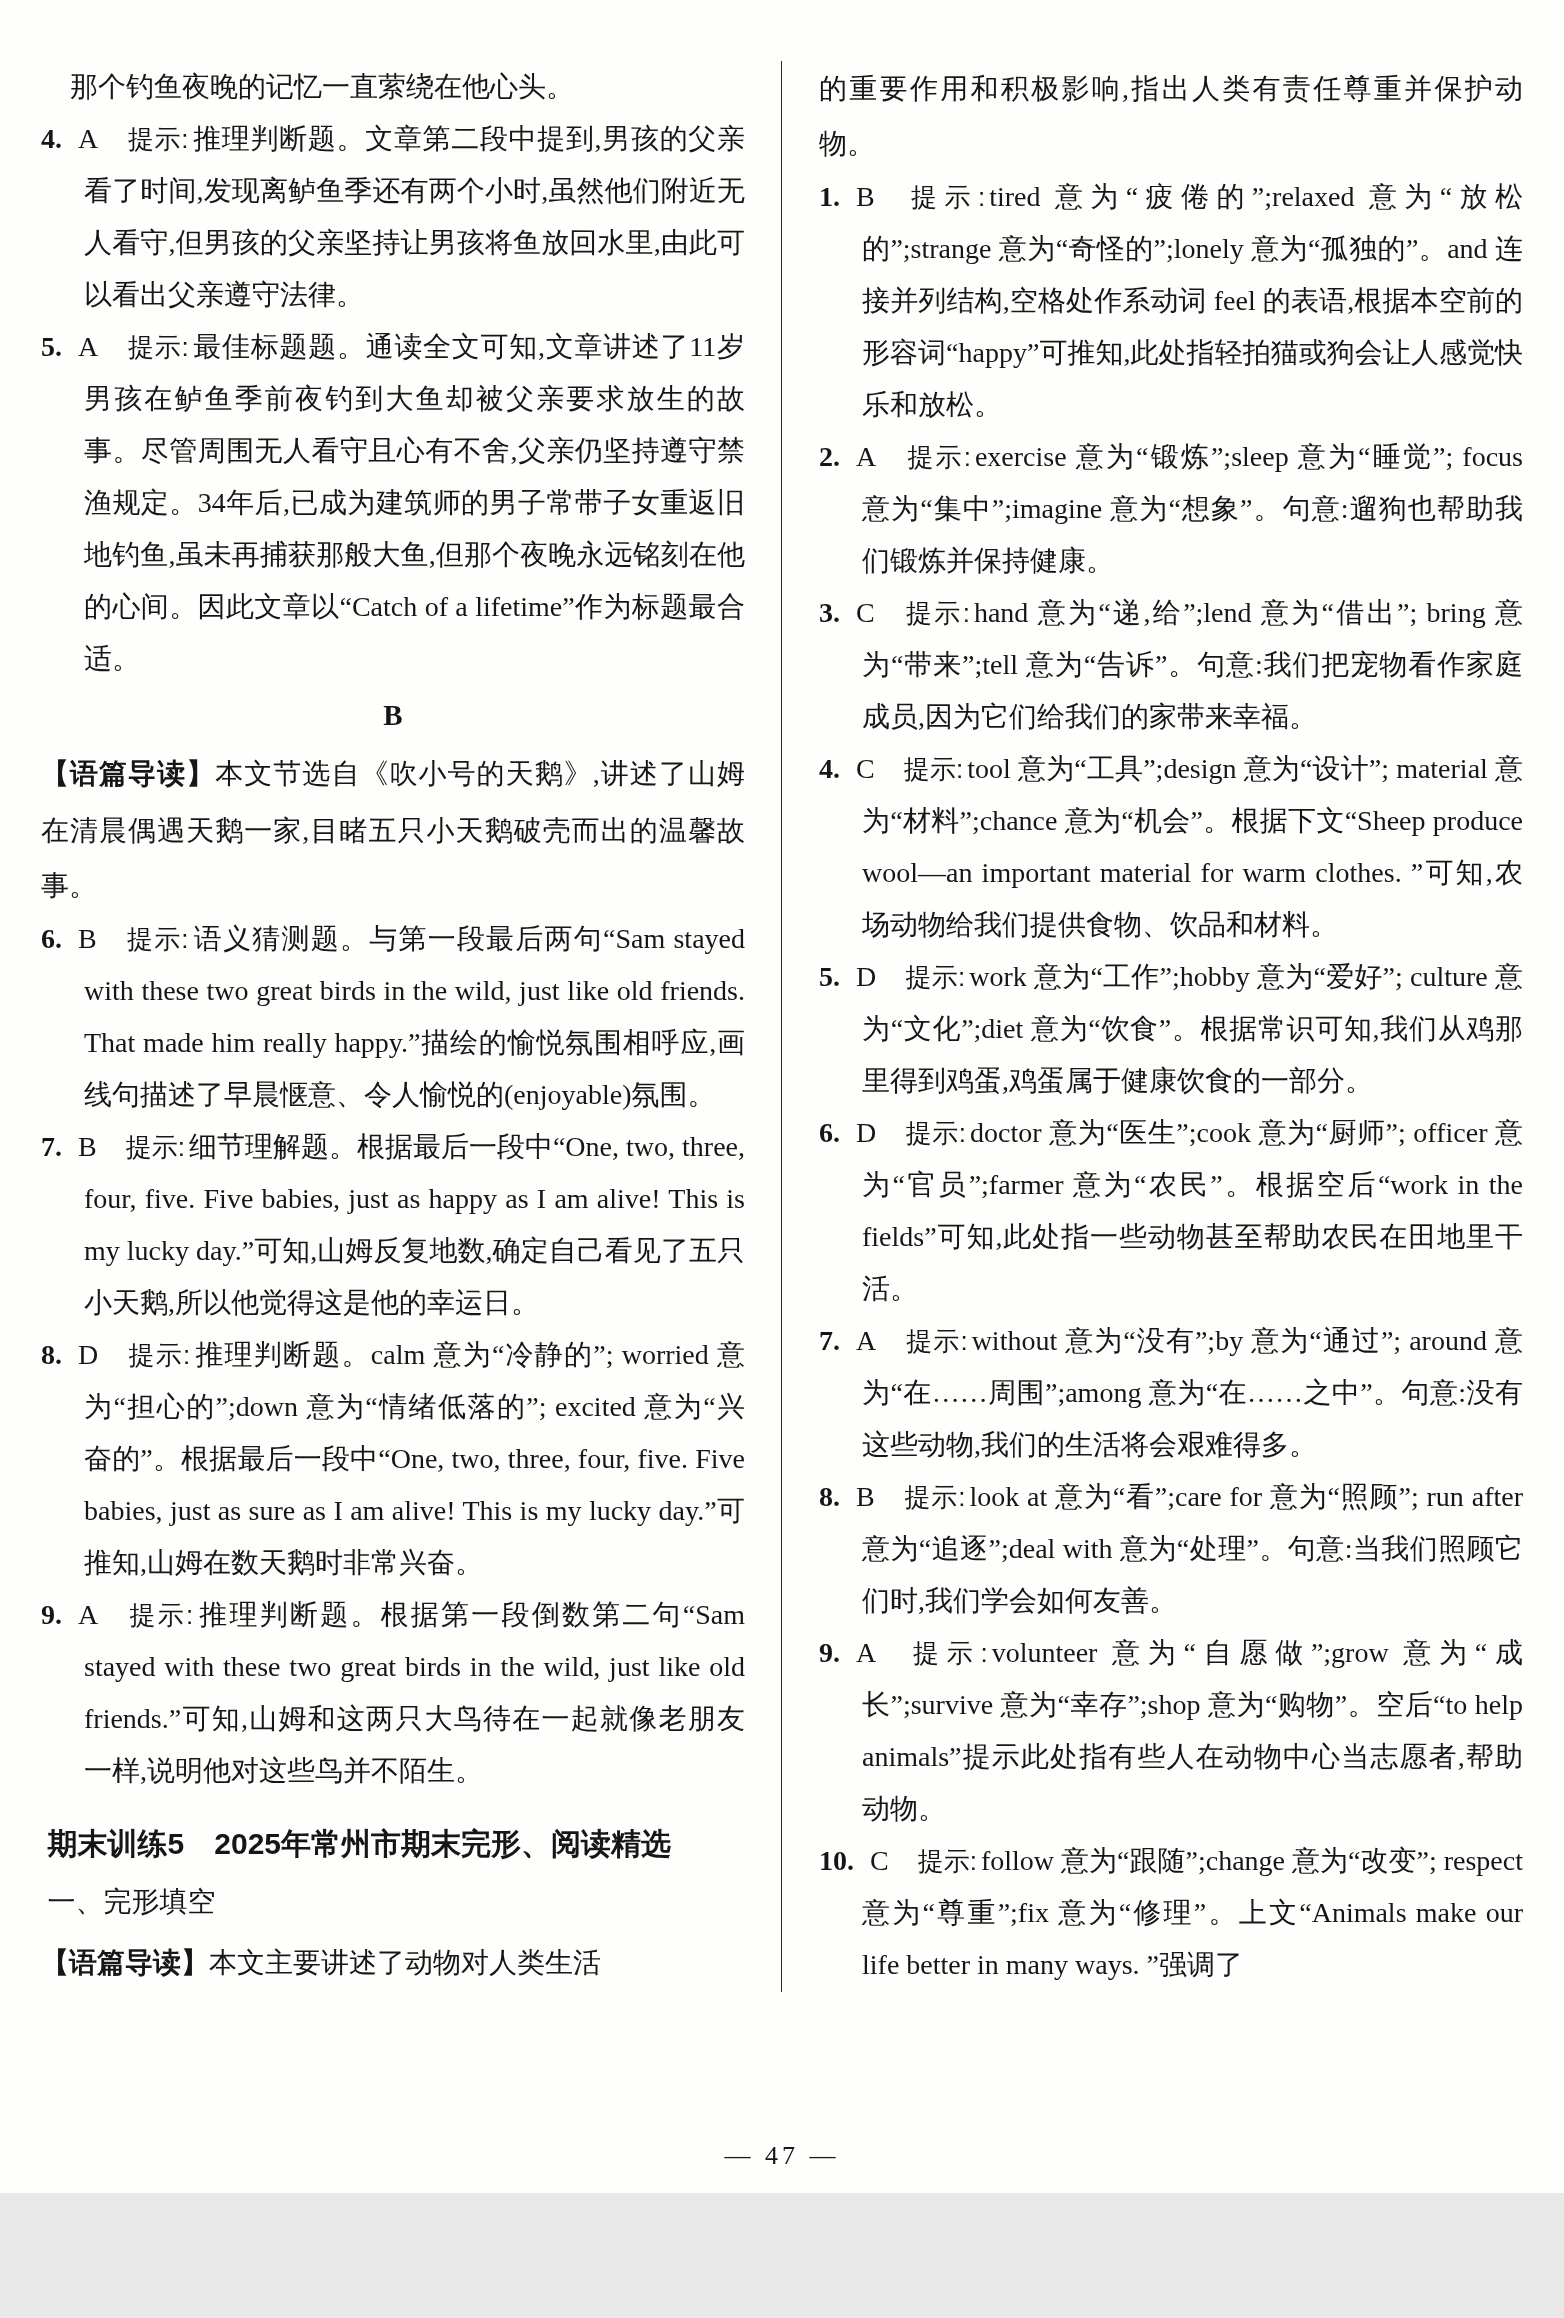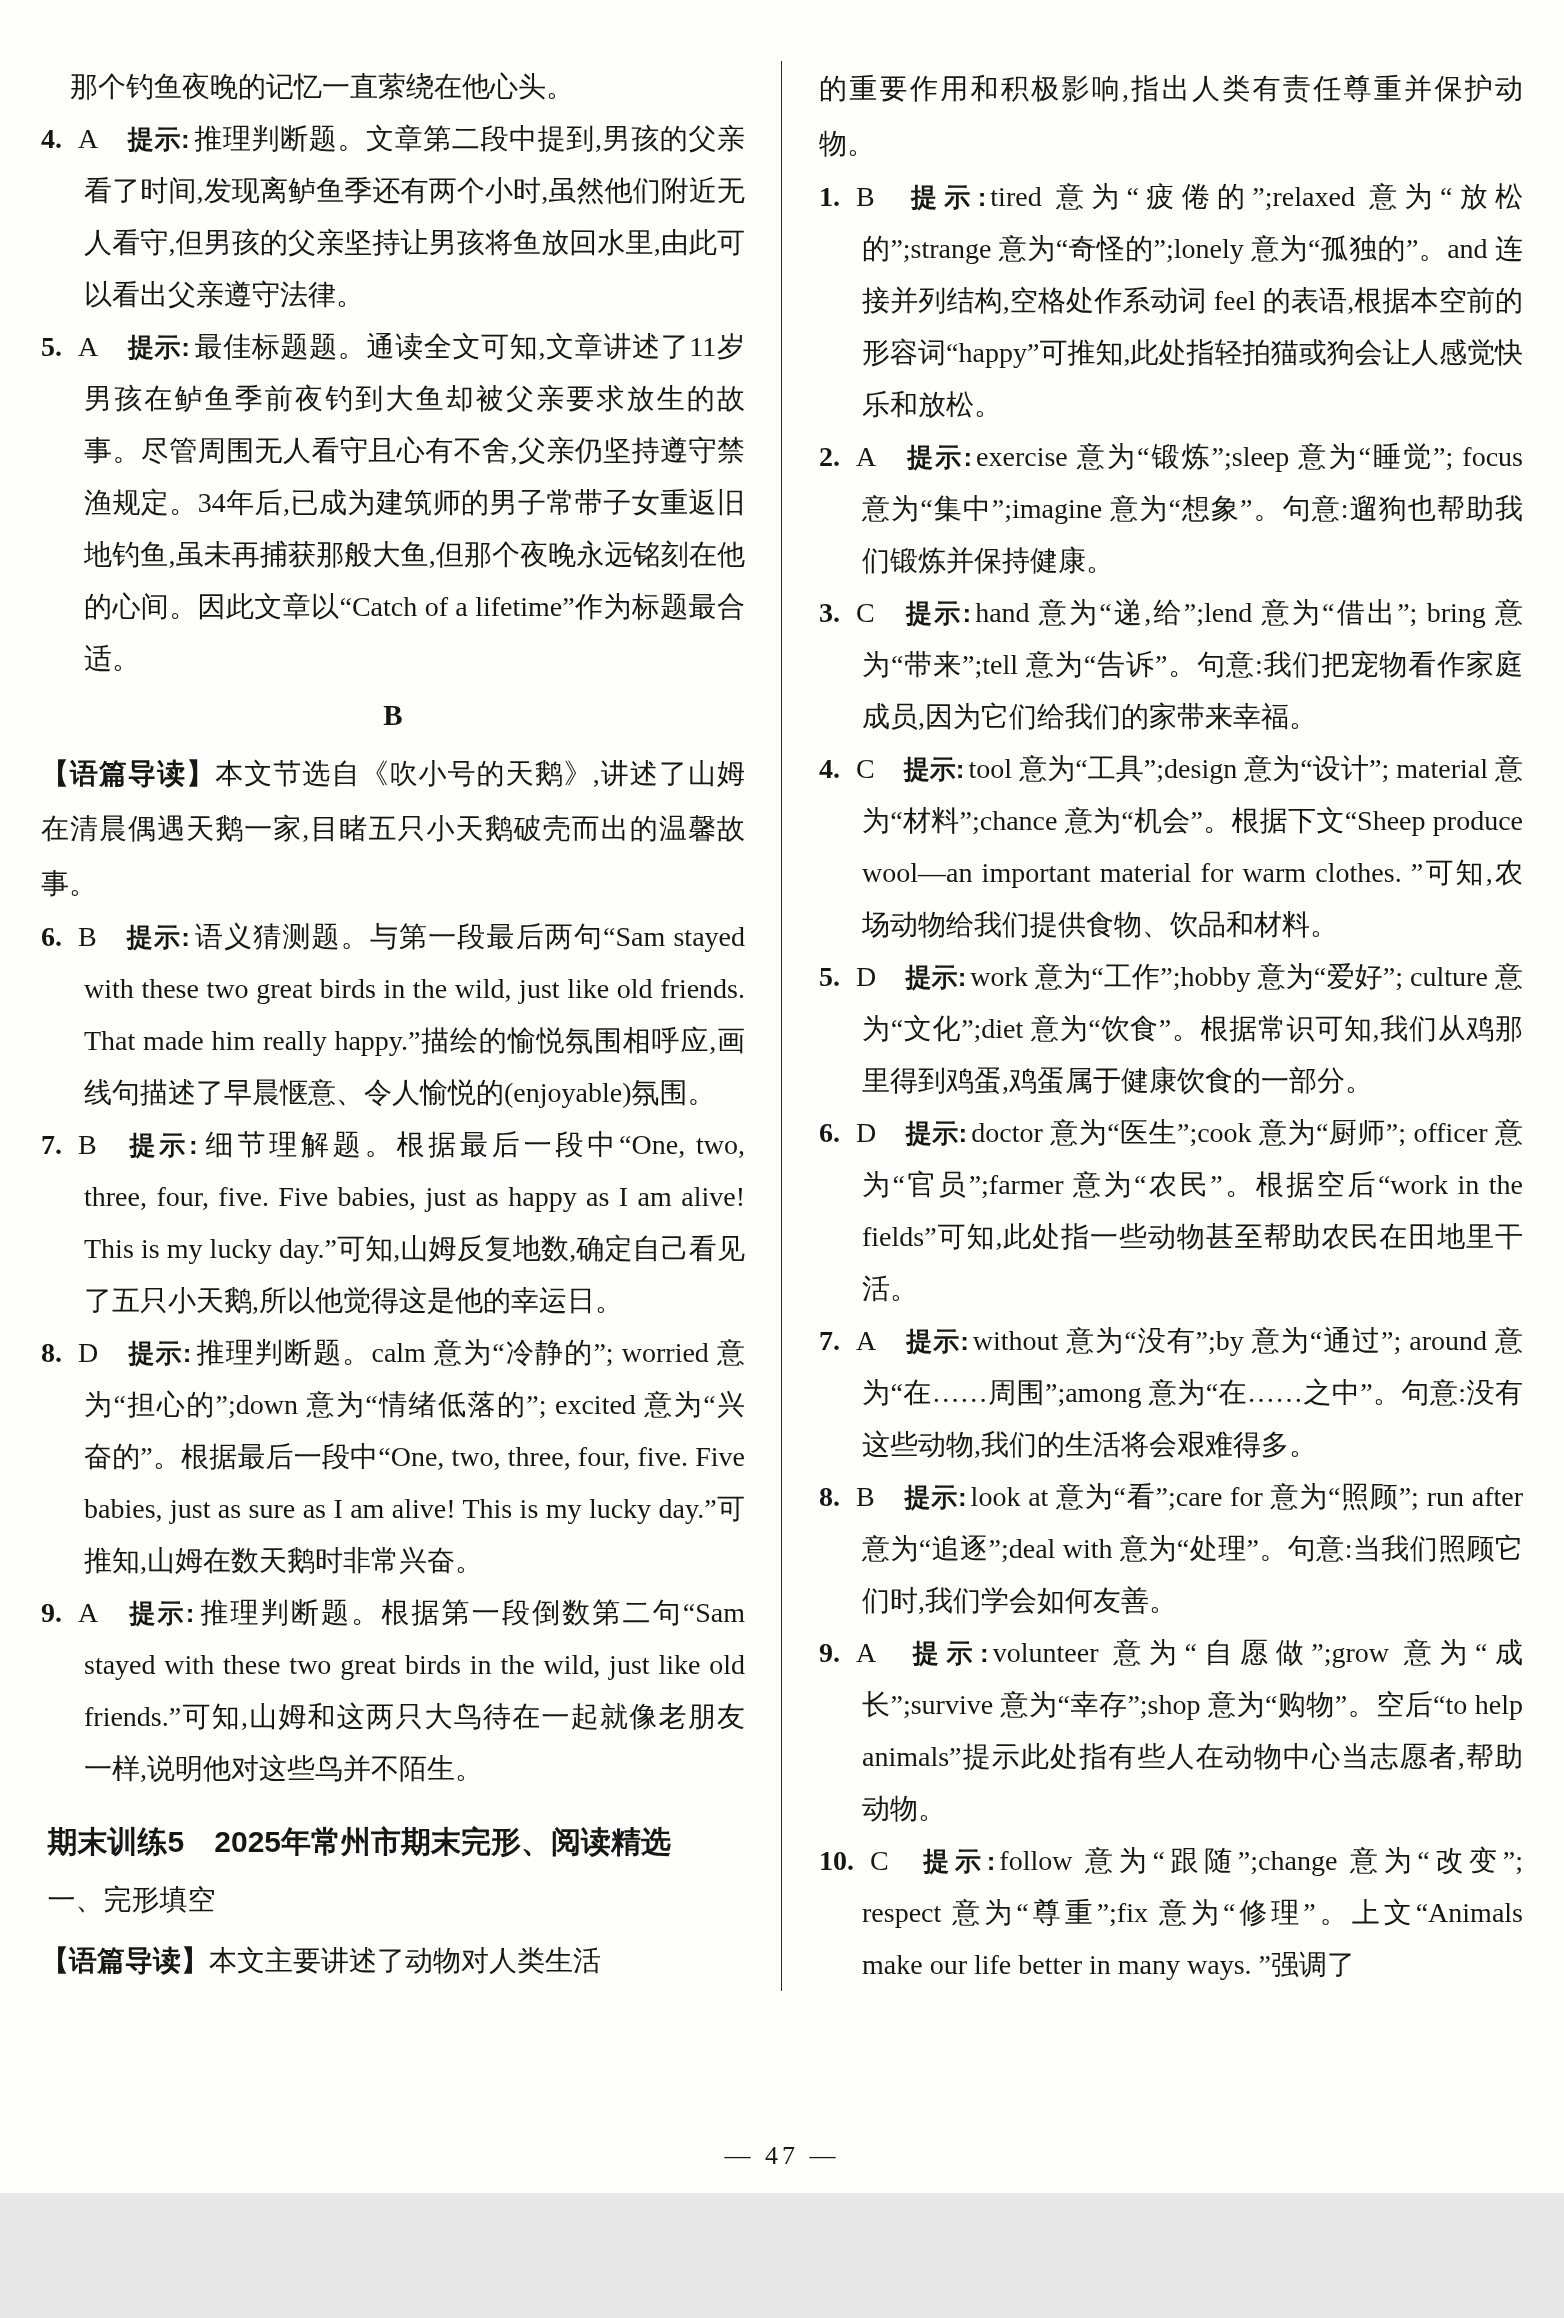--- a/index.html
+++ b/index.html
@@ -24,36 +24,36 @@
   .body-par, .qa {
     font-size:28px;
     line-height:52px;
     text-align:justify;
     margin:0;
   }
   .qa { padding-left:43px; text-indent:-43px; }
   .qnum { font-weight:700; margin-right:16px; white-space:nowrap; }
   .qans { margin-right:29px; }
   .hint {
-    font-weight:700;
+    font-weight:400;
     font-family:"Liberation Sans","DejaVu Sans",sans-serif;
     font-size:26px;
     margin-right:4px;
   }
   .intro-tail { padding-left:29px; }
 
   .guide {
     font-size:28px;
     line-height:55px;
     text-align:justify;
     margin:0;
   }
   .guide-label {
     font-weight:700;
-    font-family:Liberation Serif, serif;
+    font-family:Liberation Mono, monospace;
     font-size:28px;
   }
 
   .section-label {
     text-align:center;
     font-weight:700;
     font-size:29px;
     line-height:61px;
     margin:0;
   }

